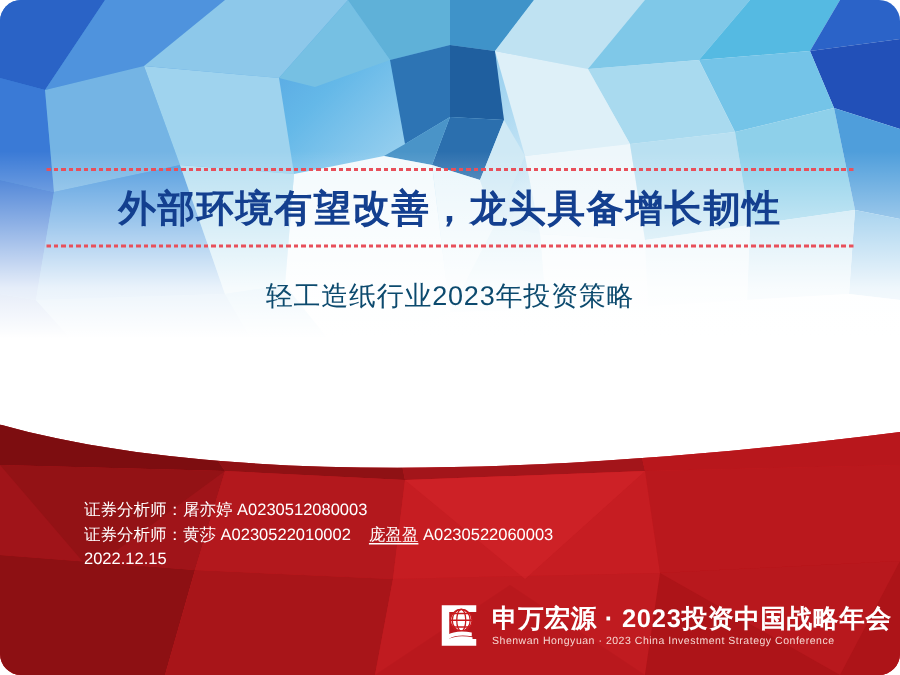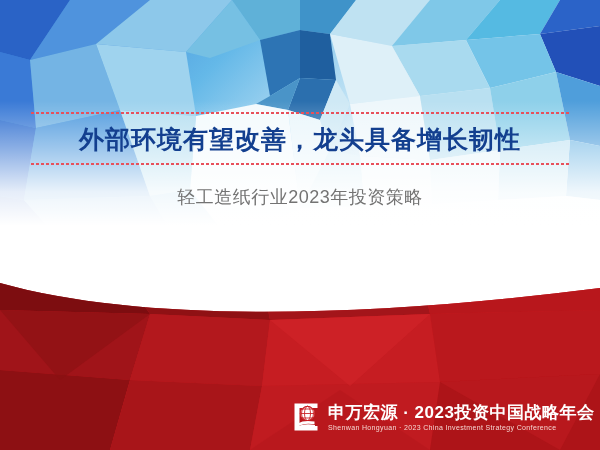--- a/index.html
+++ b/index.html
@@ -11,20 +11,21 @@
   body {
     font-family: "Liberation Sans", "DejaVu Sans", sans-serif;
   }
 
   #slide {
     position: relative;
     width: 600px;
     height: 450px;
     overflow: hidden;
     background: #ffffff;
+    border-radius: 14px;
   }
 
   
   .header-art {
     position: absolute;
     left: 0; top: 0;
     width: 600px;
     height: 240px;
     overflow: hidden;
   }
@@ -69,21 +70,21 @@
     font-size: 25px;
     font-weight: bold;
     color: #133f8f;
     letter-spacing: 1px;
     line-height: 30px;
     white-space: nowrap;
   }
   .subtitle {
     margin-top: 20px;
     font-size: 18px;
-    color: #737373;
+    color: #0c4a6e;
     letter-spacing: 0.5px;
     line-height: 24px;
     white-space: nowrap;
   }
 
   
   .footer-art {
     position: absolute;
     left: 0;
     top: 270px;
@@ -248,20 +249,27 @@
         <polygon points="440,112 600,104 600,180 430,180" fill="#ad1418"></polygon>
 
         <polygon points="270,50 430,44 350,116" fill="#d4242a" opacity="0.55"></polygon>
         <polygon points="440,112 600,104 560,180" fill="#c41c21" opacity="0.5"></polygon>
         <polygon points="0,40 150,44 60,110" fill="#8a1013" opacity="0.6"></polygon>
         <polygon points="250,180 430,180 340,120" fill="#b4171c" opacity="0.6"></polygon>
       </g>
     </svg>
   </div>
 
+  <div class="credits">
+    <span class="line">证券分析师：屠亦婷 A0230512080003</span>
+    <span class="line">
+      <span>证券分析师：</span><span>黄莎 A0230522010002</span><span class="gap"></span><span class="name-underline">庞盈盈</span>&nbsp;<span>A0230522060003</span>
+    </span>
+    <span class="line">2022.12.15</span>
+  </div>
 
   <div class="logo-lockup">
     <div class="logo-mark">
       <svg width="30" height="30" viewBox="0 0 30 30" xmlns="http://www.w3.org/2000/svg">
 
         <path d="M3.5,1.5 L26.5,1.5 L26.5,6 L8.5,6 L8.5,24 L26.5,24 L26.5,28.5 L3.5,28.5 Z" fill="#ffffff"></path>
 
         <circle cx="16.5" cy="11.5" r="7.2" fill="#ffffff"></circle>
         <g stroke="#c8181c" stroke-width="0.85" fill="none">
           <circle cx="16.5" cy="11.5" r="7.2"></circle>

